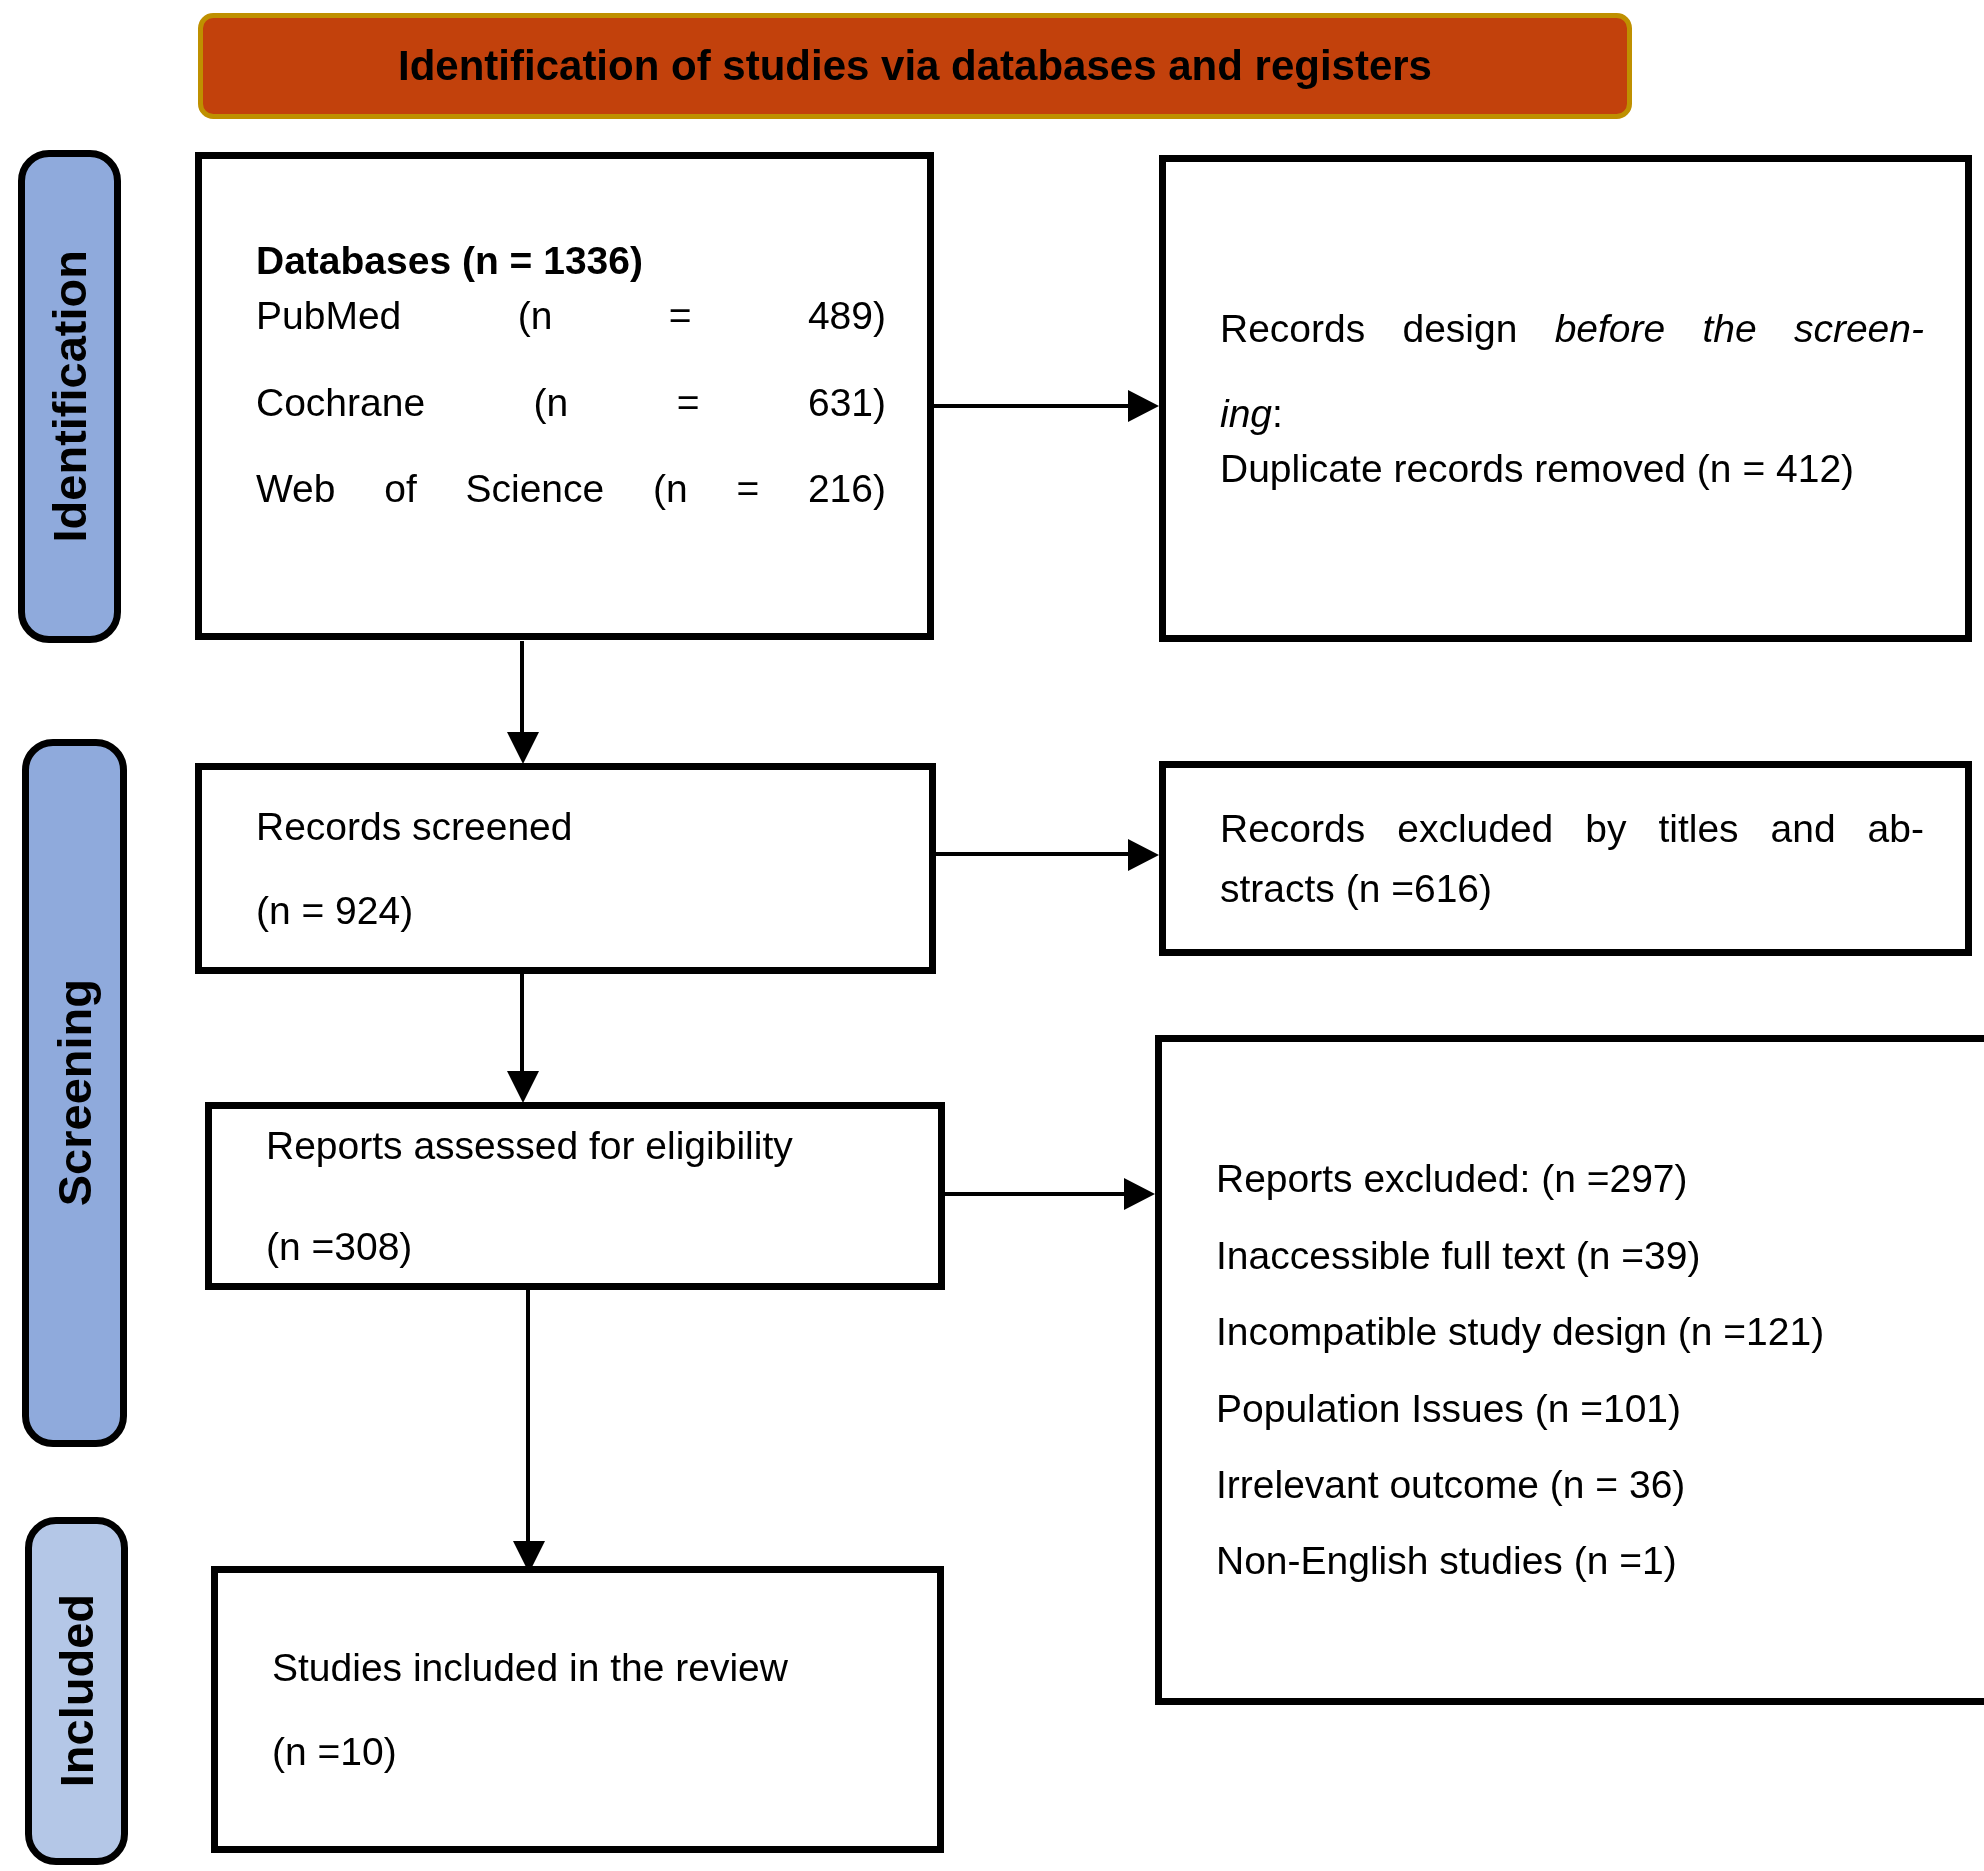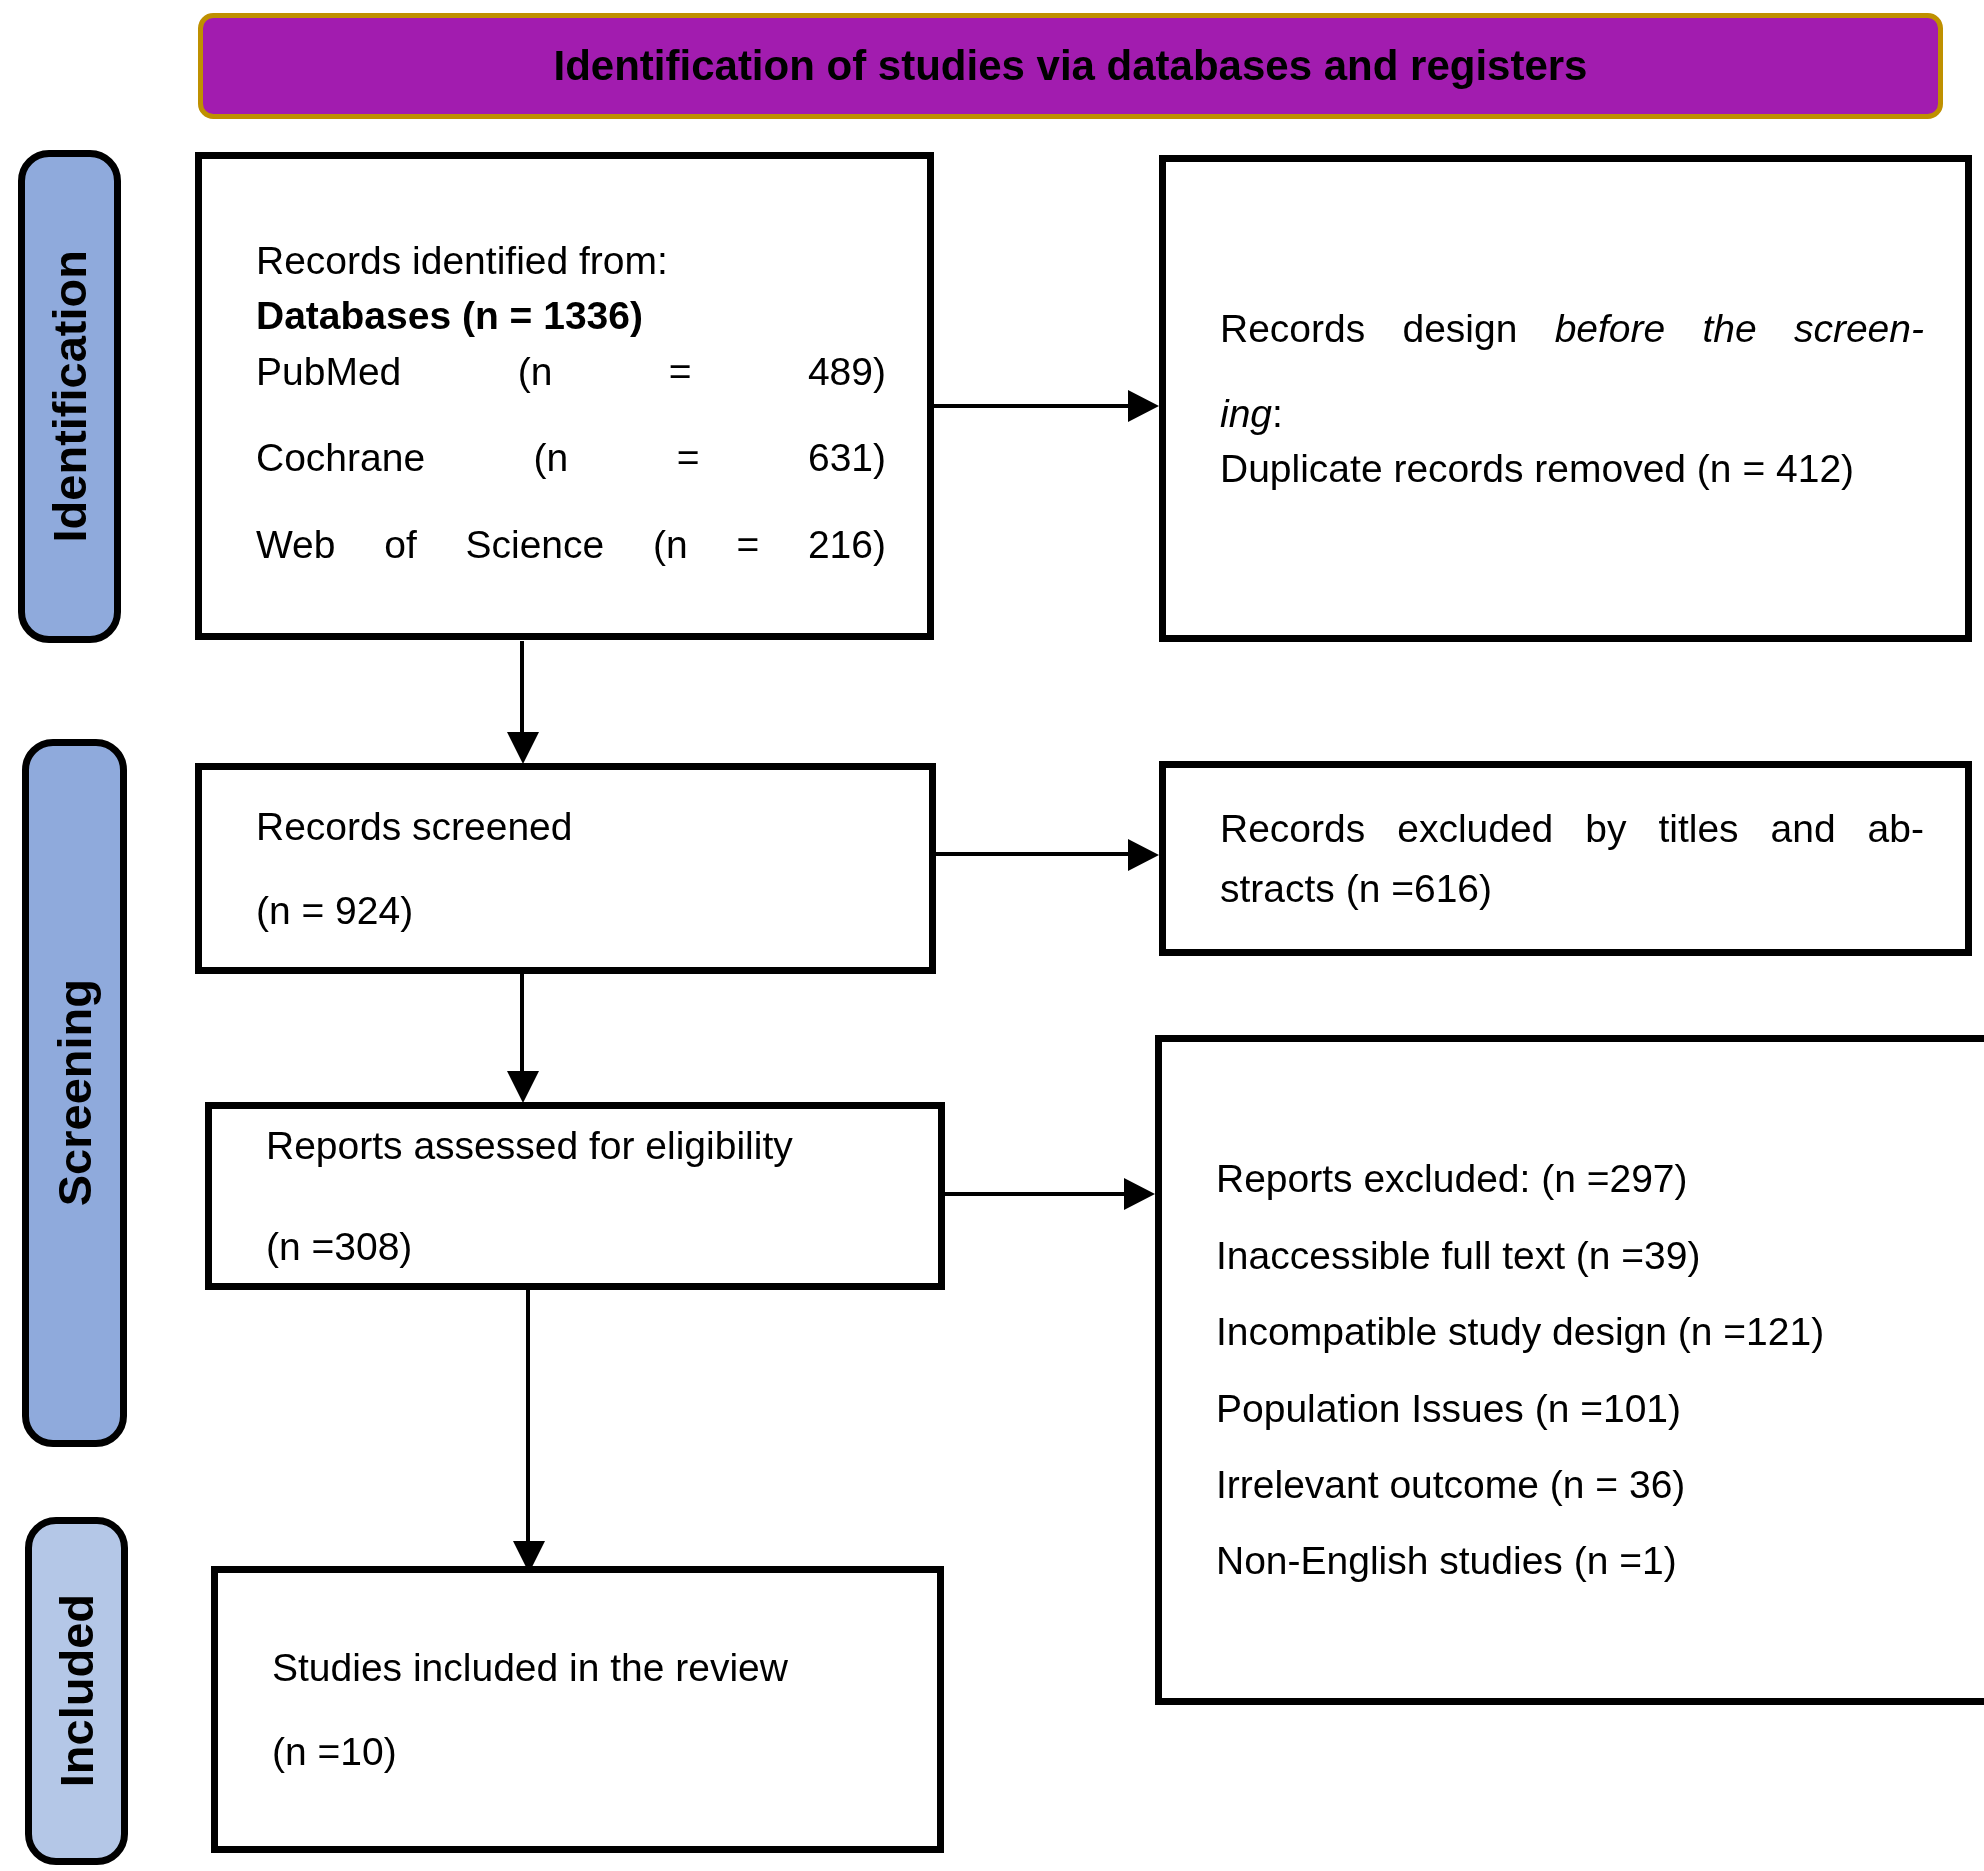--- a/index.html
+++ b/index.html
@@ -6,22 +6,22 @@
   .canvas{
     position:relative;
     width:1985px;height:1872px;
     background:#ffffff;
     font-family:"Liberation Sans", sans-serif;
     color:#000;
     overflow:hidden;
   }
   
   .banner{
-    position:absolute;left:198px;top:13px;width:1745px;height:106px;
-    background:#a21caf;border:5.3px solid #BF9000;border-radius:15.3px;
+    position:absolute;left:198px;top:13px;width:1434px;height:106px;
+    background:#c2410c;border:5.3px solid #BF9000;border-radius:15.3px;
     display:flex;align-items:center;justify-content:center;
     box-sizing:border-box;
   }
   .banner span{font-size:42px;font-weight:bold;}
   
   .stage{
     position:absolute;border:7.7px solid #000;border-radius:31px;
     display:flex;align-items:center;justify-content:center;
     box-sizing:border-box;
   }
@@ -89,21 +89,20 @@
     <span>Identification</span>
   </div>
   <div class="stage screen">
     <span>Screening</span>
   </div>
   <div class="stage incl">
     <span>Included</span>
   </div>
 
   <div class="bx bx1">
-    <p>Records identified from:</p>
     <p class="bold">Databases (n = 1336)</p>
     <div class="row">
       <span>PubMed</span>
       <span>(n</span>
       <span>=</span>
       <span>489)</span>
     </div>
     <div class="row">
       <span>Cochrane</span>
       <span>(n</span>

